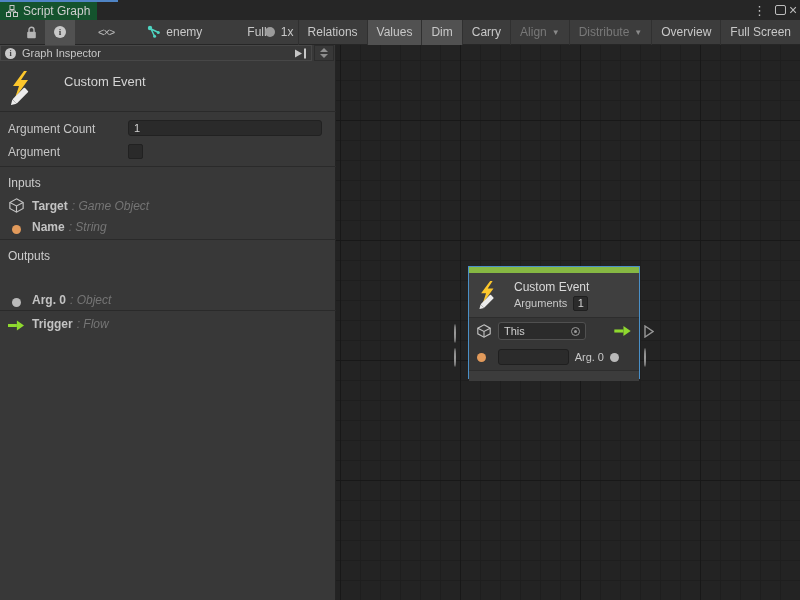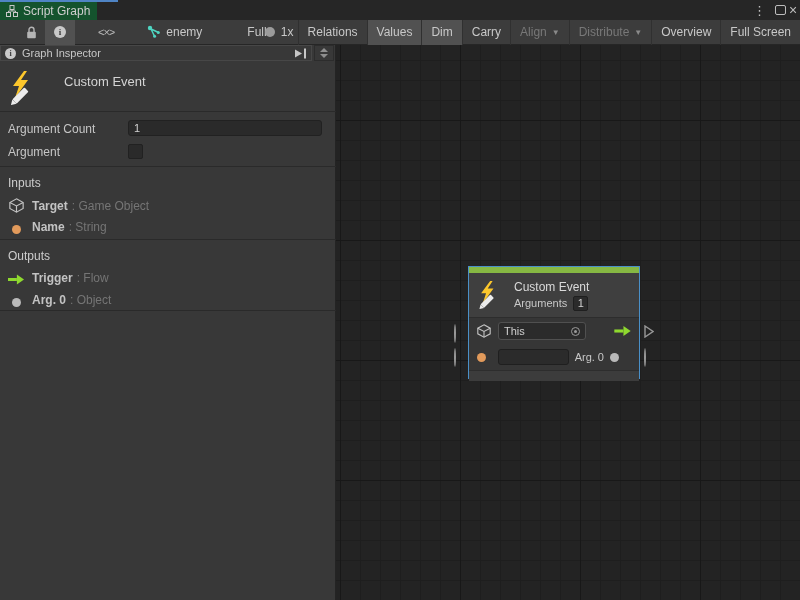--- a/index.html
+++ b/index.html
@@ -48,21 +48,21 @@
   .field-row{position:absolute;left:8px;right:14px;height:16px;display:flex;align-items:flex-end;}
   .field-label{width:120px;font-size:12px;color:#c6c6c6;}
   .text-input{flex:1;height:16px;background:#2a2a2a;border:1px solid #212121;border-radius:3px;color:#d2d2d2;font-size:11px;display:flex;align-items:center;padding:0 5px;}
   .checkbox{width:15px;height:15px;background:#2a2a2a;border:1px solid #212121;border-radius:2px;}
 
   .section-inputs{position:absolute;left:0;top:123px;width:336px;height:72px;border-bottom:1px solid #2a2a2a;}
   .section-outputs{position:absolute;left:0;top:196px;width:336px;height:70px;border-bottom:1px solid #2a2a2a;}
   .sec-header{position:absolute;left:8px;top:8px;font-size:12px;color:#cdcdcd;}
   .sec-row{position:absolute;left:8px;display:flex;align-items:flex-end;gap:8px;font-size:12px;}
   .sec-name{font-weight:bold;color:#c3c3c3;}
-  .sec-type{color:#757575;}
+  .sec-type{color:#757575;font-style:italic;}
   .dot{display:inline-block;width:9px;height:9px;border-radius:50%;}
   .dot.orange{background:#e29a5b;}
   .dot.gray{background:#b9b9b9;}
   .icon-slot{width:16px;display:flex;justify-content:center;}
 
   
   .canvas{position:absolute;left:336px;top:45px;width:464px;height:555px;background-color:#232323;
     background-image:
       linear-gradient(to right,#181818 1px,transparent 1px),
       linear-gradient(to bottom,#181818 1px,transparent 1px),
@@ -229,21 +229,21 @@
     <div class="section-outputs">
       <div class="sec-header">Outputs</div>
       <div class="sec-row" style="top:30px;">
         <span class="icon-slot">
           <svg width="18" height="11" viewBox="0 0 18 11">
             <rect x="0" y="3.8" width="10" height="3.4" fill="#8fd92f"></rect>
             <polygon points="10,0 18,5.5 10,11" fill="#8fd92f"></polygon>
           </svg>
         </span>
         <span class="sec-name">Trigger</span>
-        <span class="sec-type" style="margin-left:-4px;">: Flow</span>
+        <span class="sec-type" style="margin-left:-4px;margin-top:46px;">: Flow</span>
       </div>
       <div class="sec-row" style="top:52px;">
         <span class="icon-slot">
             <span class="dot gray"></span>
           </span>
         <span class="sec-name">Arg. 0</span>
         <span class="sec-type" style="margin-left:-4px;">: Object</span>
       </div>
     </div>
   </div>

